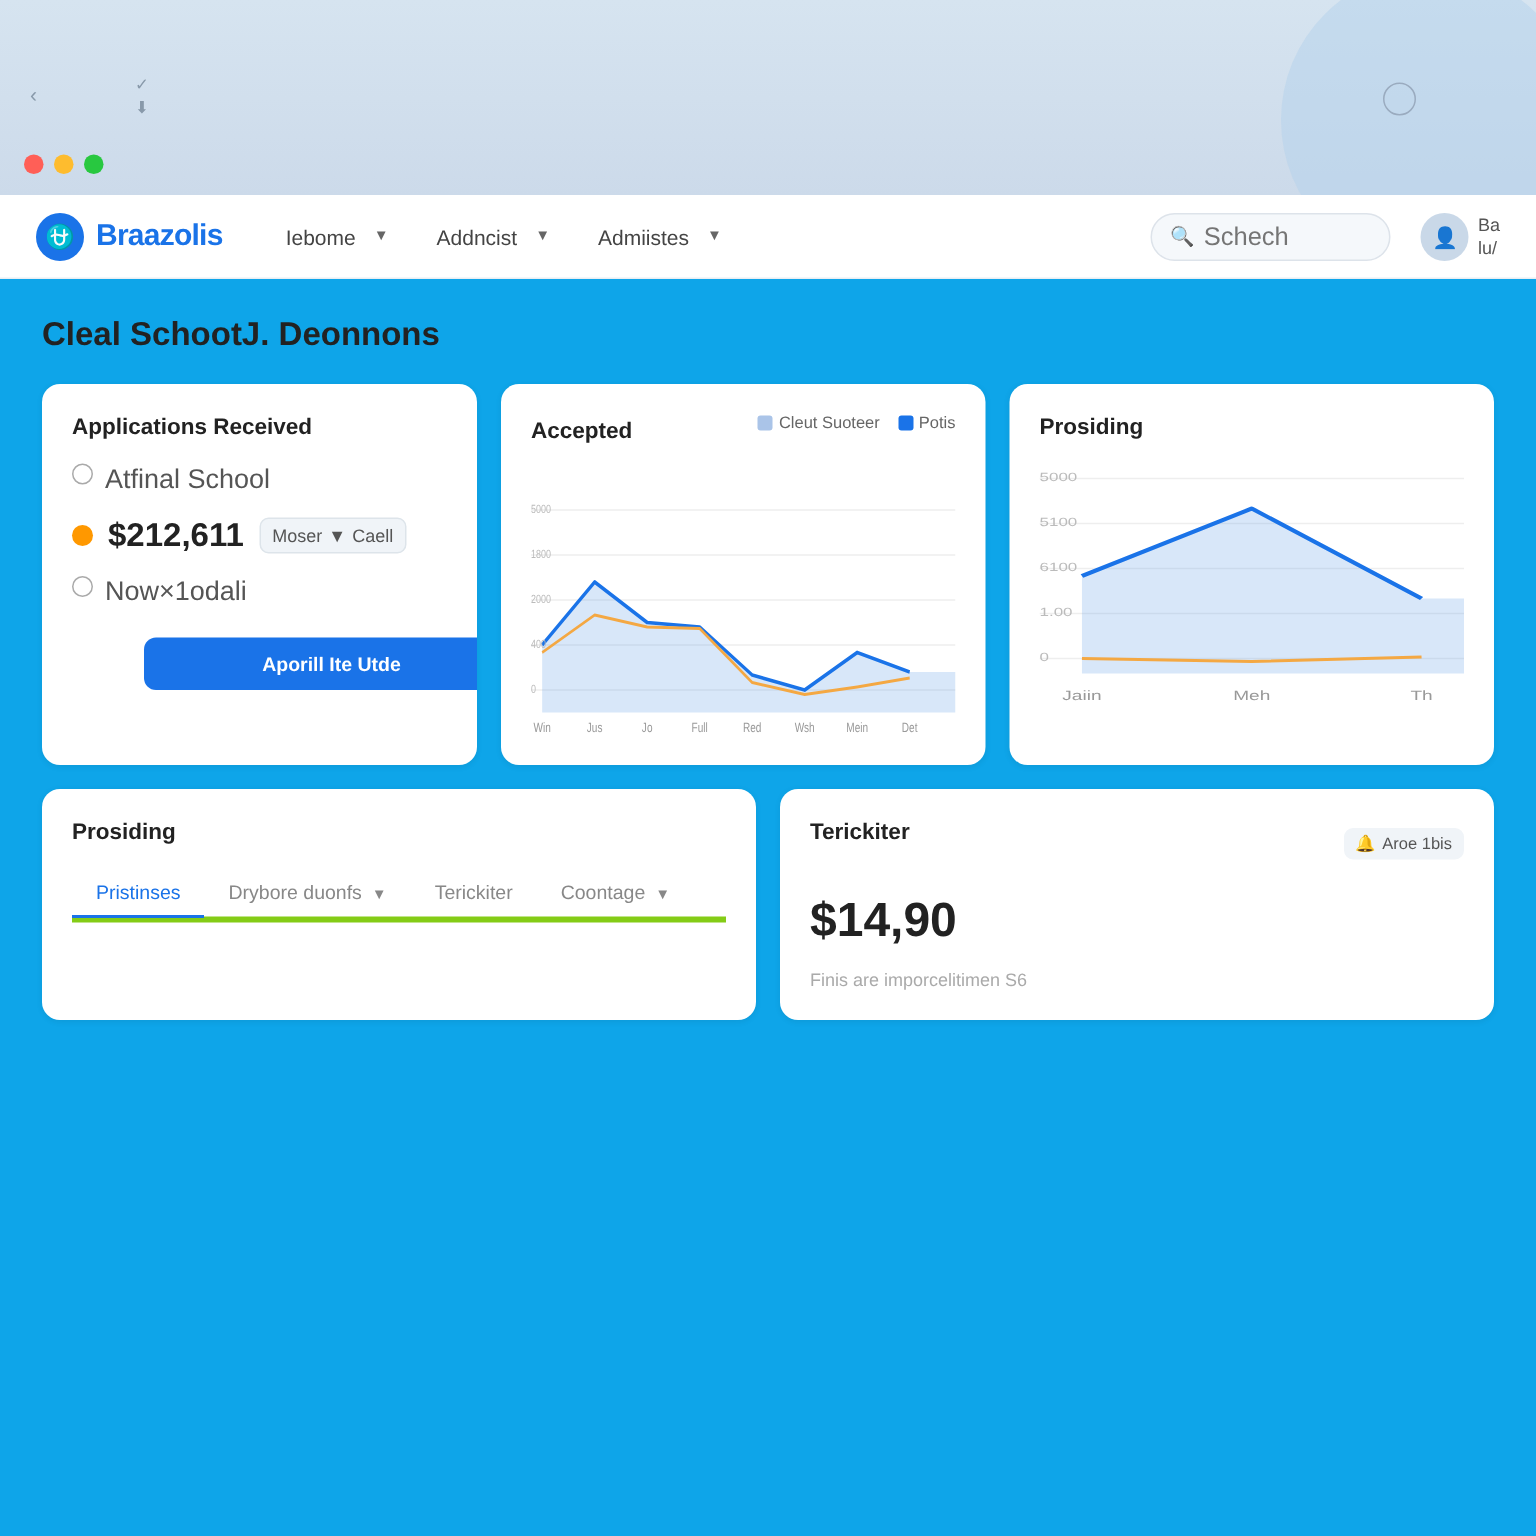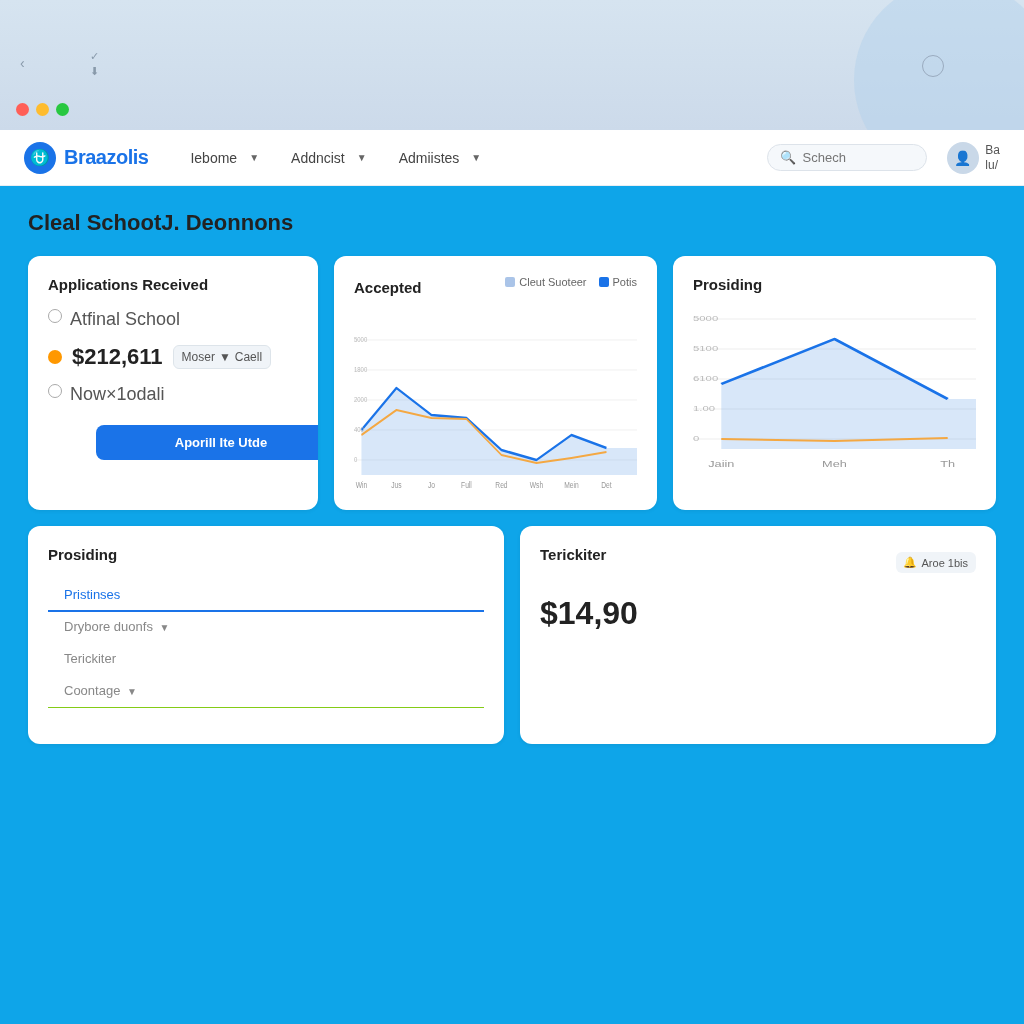--- a/index.html
+++ b/index.html
@@ -133,21 +133,21 @@
       border: 1px solid #dde3ea;
       border-radius: 20px;
       padding: 5px 12px;
       gap: 6px;
       width: 160px;
     }
     .search-icon { color: #888; font-size: 13px; }
     .search-input {
       border: none;
       background: transparent;
-      font-size: 13px;
+      font-size: 17px;
       color: #737373;
       outline: none;
       width: 100px;
     }
     .avatar-container {
       display: flex;
       align-items: center;
       gap: 6px;
       cursor: pointer;
     }
@@ -276,23 +276,22 @@
     .bottom-row {
       display: grid;
       grid-template-columns: 1fr 1fr;
       gap: 16px;
     }
 
     
     .tab-bar {
       display: flex;
       gap: 0;
-      border-bottom: 1px solid #84cc16;
+      border-bottom: 4px solid #84cc16;
       margin-bottom: 16px;
-      flex-direction: column;
     }
     .tab {
       padding: 8px 16px;
       font-size: 13px;
       color: #888;
       cursor: pointer;
       border-bottom: 2px solid transparent;
       margin-bottom: -1px;
     }
     .tab.active {
@@ -522,17 +521,18 @@
 
       <div class="card">
         <div class="card-header">
           <span class="card-title">Terickiter</span>
           <div class="tracker-badge">
             <span>🔔</span>
             <span>Aroe 1bis</span>
           </div>
         </div>
         <div class="tracker-amount">$14,90</div>
+        <div class="tracker-subtitle">Finis are imporcelitimen S6</div>
       </div>
     </div>
 
   </div>
 </div>
 
 </body></html>

